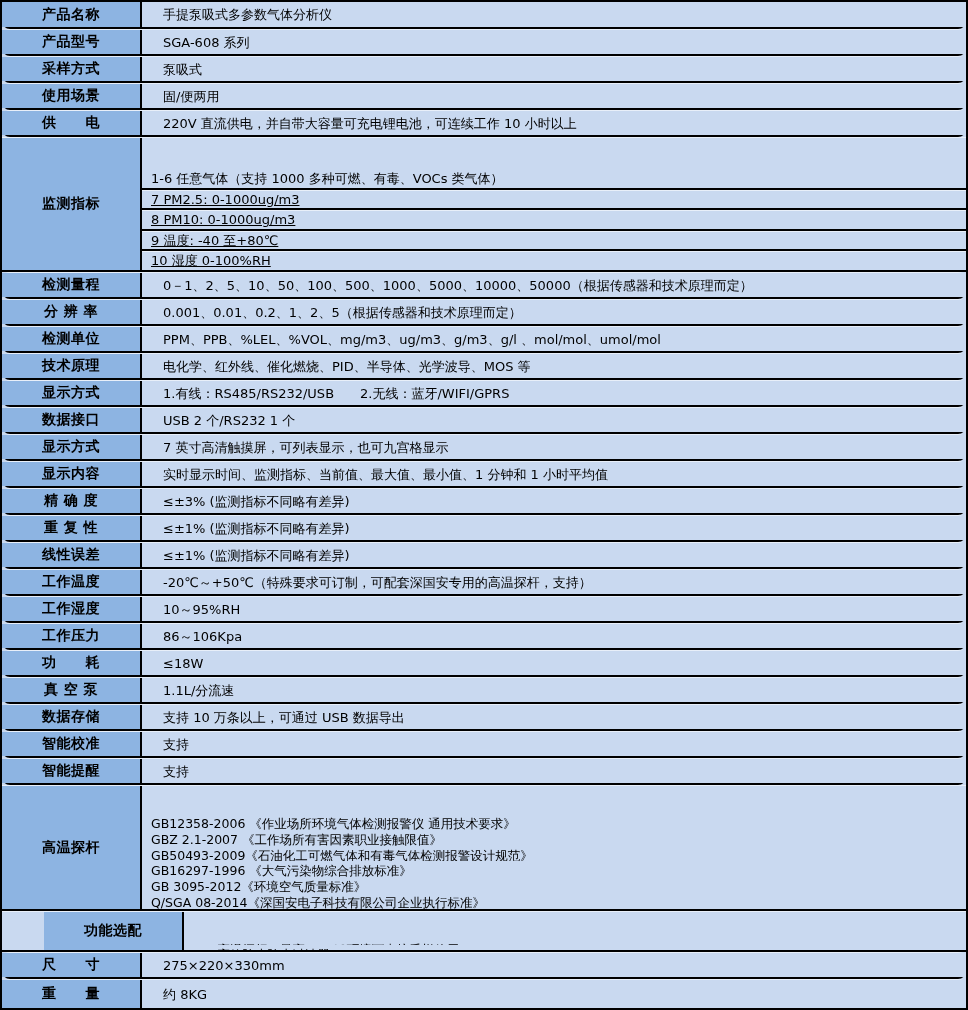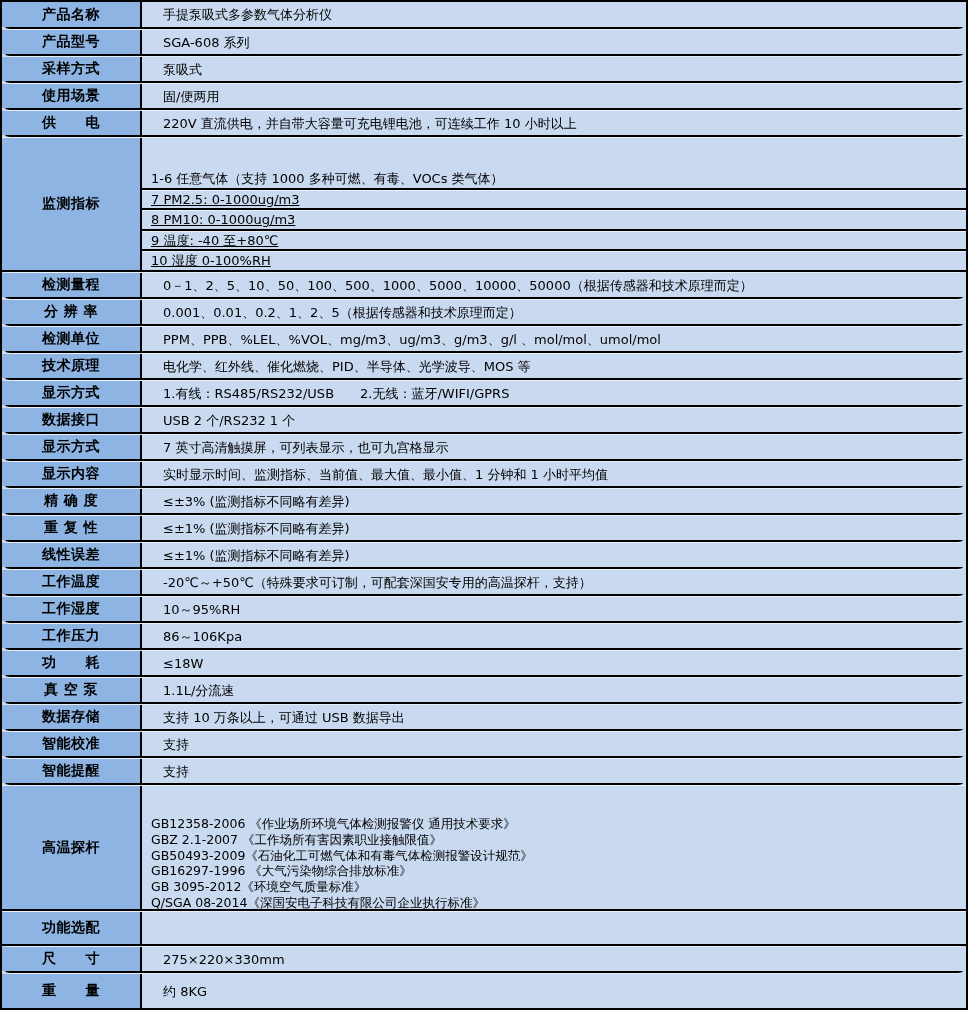--- a/index.html
+++ b/index.html
@@ -32,21 +32,21 @@
   .row:not(:first-child){
     border-top:1px solid var(--separator);
   }
   .row:last-child{
     flex:1 1 auto;
     border-bottom:none;
   }
   .row-single{height:27px;border-radius:8px;}
   .row-group{height:135px;}
   .row-lines-6{height:126px;}
-  .row-lines-2{height:35px;}
+  .row-lines-2{height:41px;padding-left:42px;}
   .label{
     flex:0 0 140px;
     box-sizing:border-box;
     background:var(--label-bg);
     border-right:2px solid var(--border);
     display:flex;
     align-items:center;
     justify-content:center;
     font-weight:bold;
     font-size:14px;

